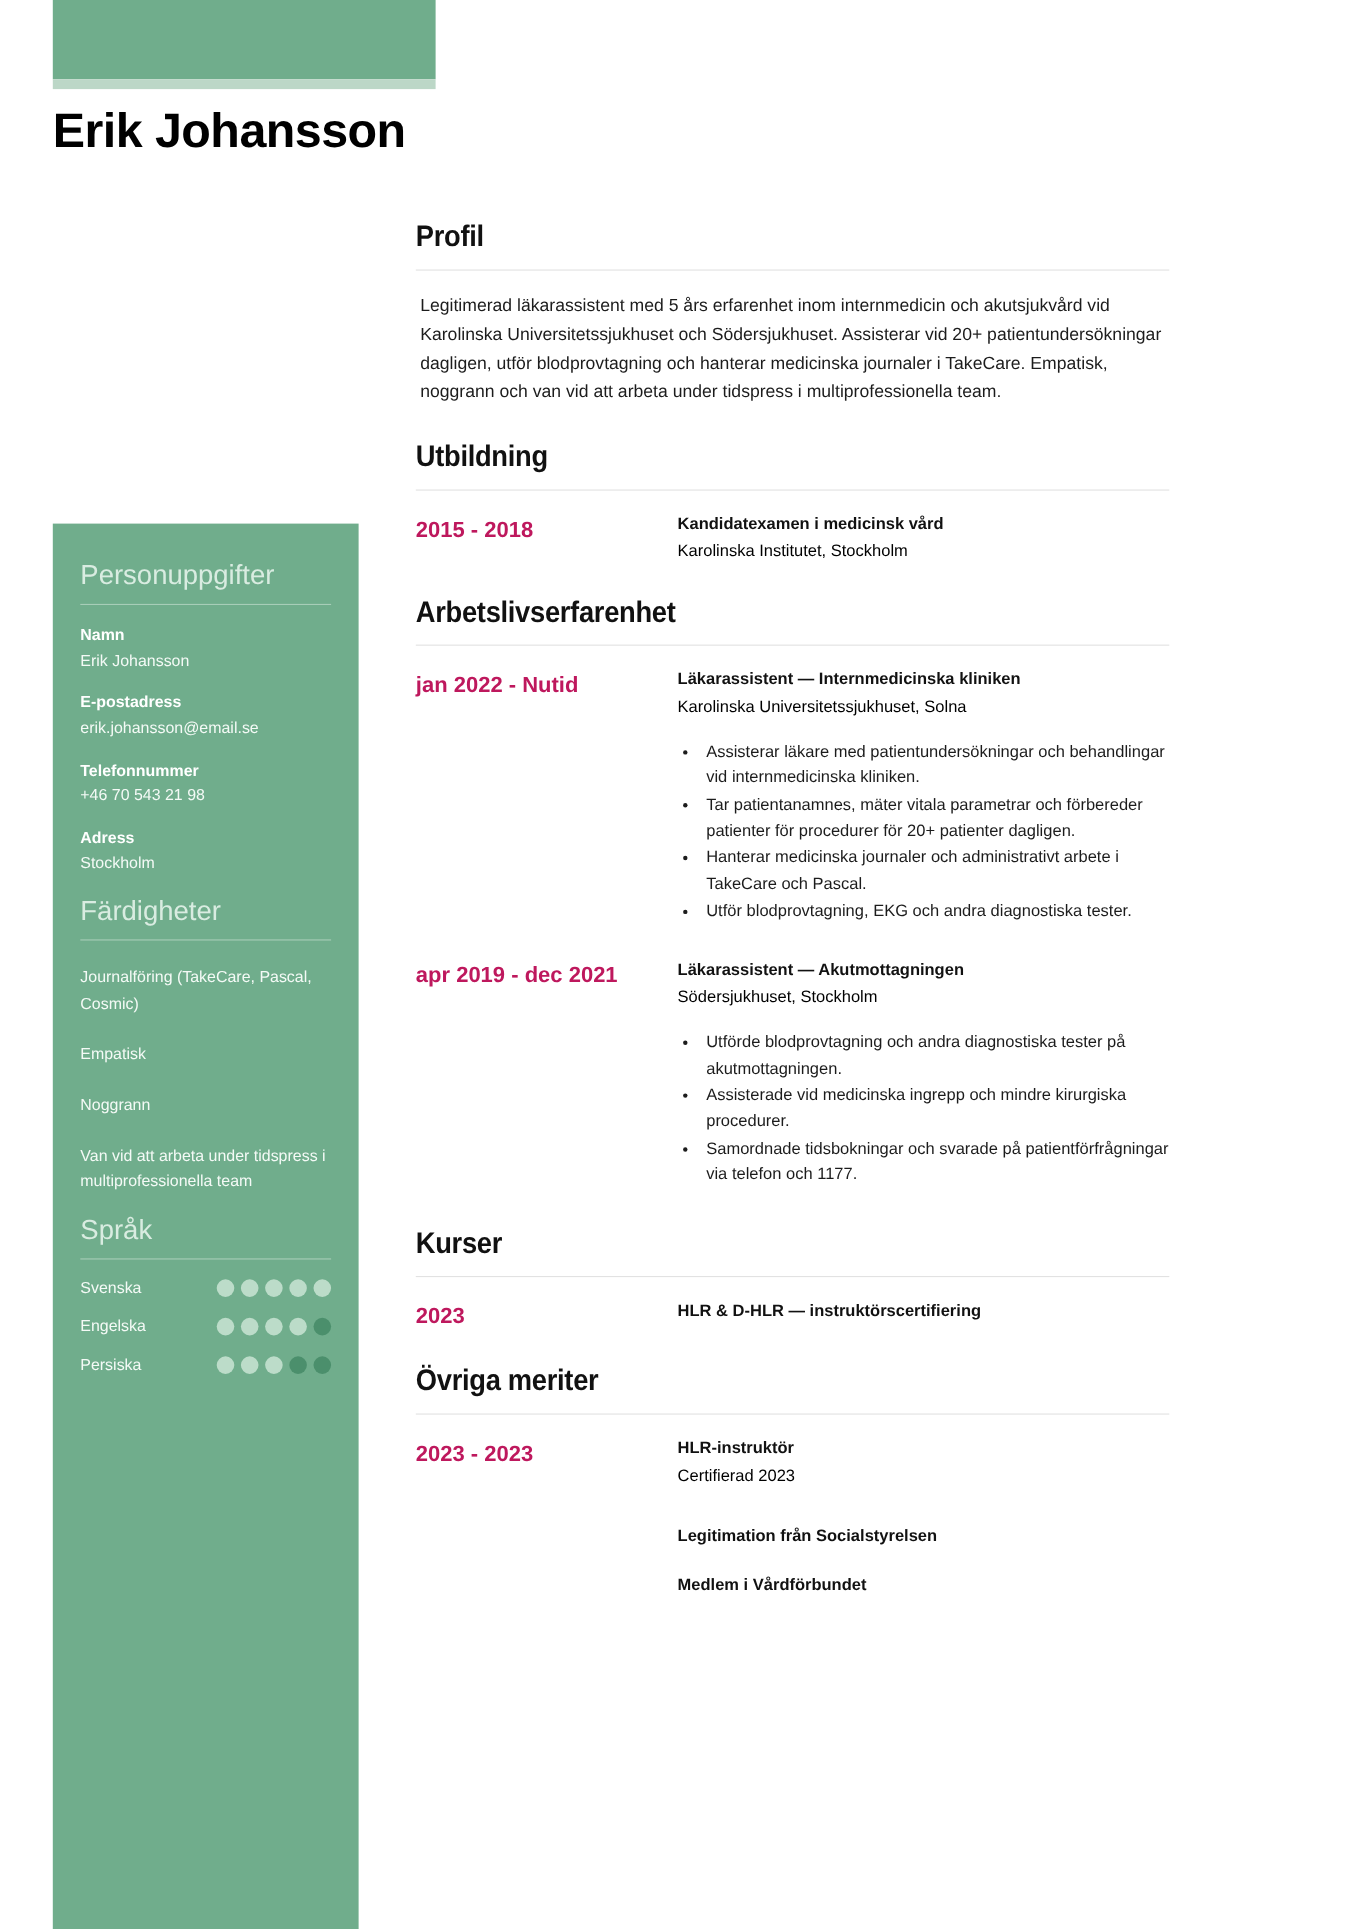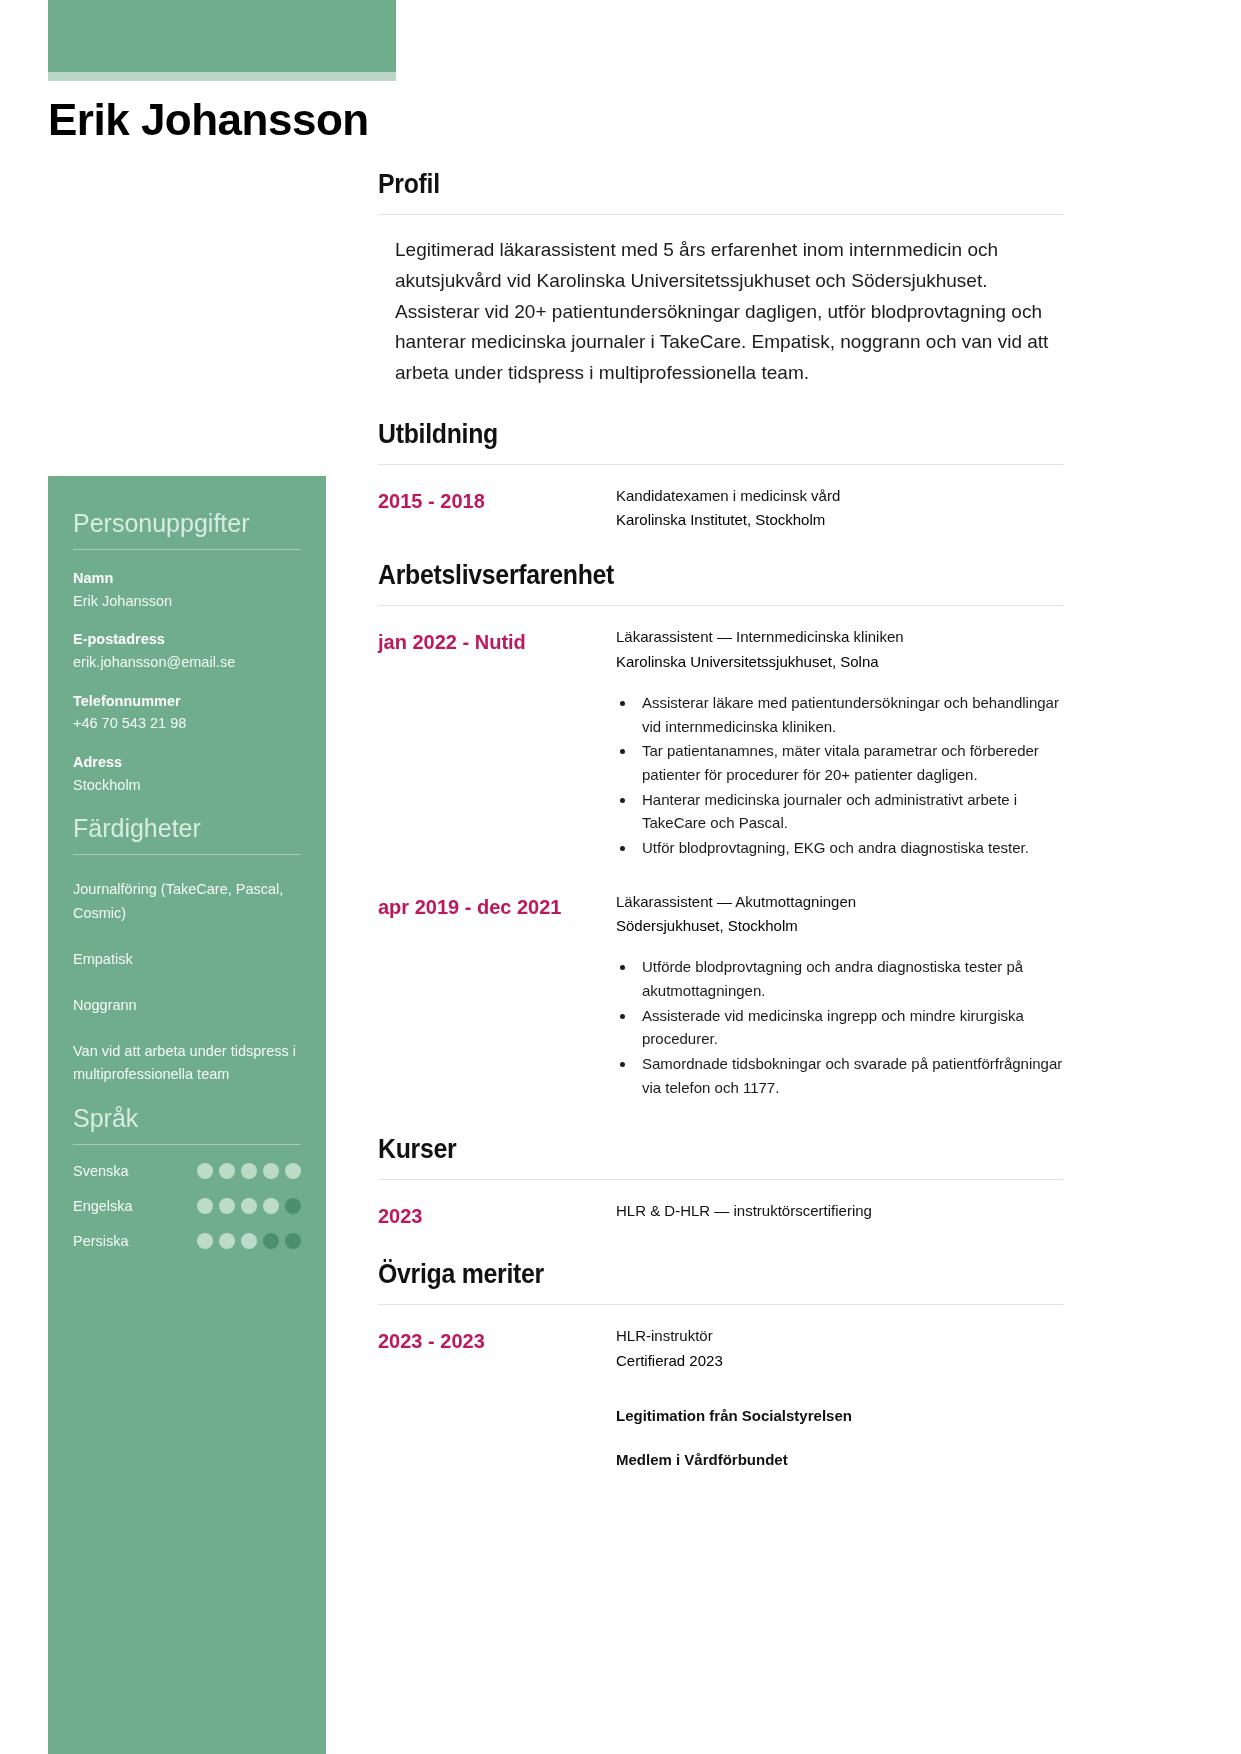--- a/index.html
+++ b/index.html
@@ -117,63 +117,63 @@
     height: 16px;
     border-radius: 50%;
     background: #bcdcc9;
   }
   .dot.off { background: #4b8f6c; }
 
   
   .main {
     position: absolute;
     left: 378px;
-    top: 169px;
+    top: 200px;
     width: 685px;
   }
   .section { margin-bottom: 2px; }
   .section-title {
     font-size: 27px;
     font-weight: bold;
     color: #111111;
     margin: 0 0 0 0;
     letter-spacing: -0.3px;
     font-stretch: condensed;
     transform: scaleX(0.92);
     transform-origin: left center;
   }
   .section-rule {
     height: 1px;
     background: #e2e2e2;
     margin: 14px 0 20px 0;
   }
   .para {
-    font-size: 19px;
+    font-size: 16px;
     line-height: 1.62;
     color: #1c1c1c;
-    margin: 0 0 30px 17px;
+    margin: 0 0 30px 4px;
   }
 
   .entry {
     display: flex;
     margin-bottom: 6px;
   }
   .entry-date {
     width: 238px;
     flex: 0 0 238px;
     font-size: 20px;
     font-weight: bold;
     color: #be185d;
     line-height: 1.5;
     padding-top: 1px;
   }
   .entry-body { flex: 1; }
   .entry-title {
     font-size: 15px;
-    font-weight: normal;
+    font-weight: bold;
     color: #111111;
     line-height: 1.5;
   }
   .entry-sub {
     font-size: 15px;
     color: #000000;
     line-height: 1.6;
     margin-top: 1px;
   }
   .entry-bullets {

